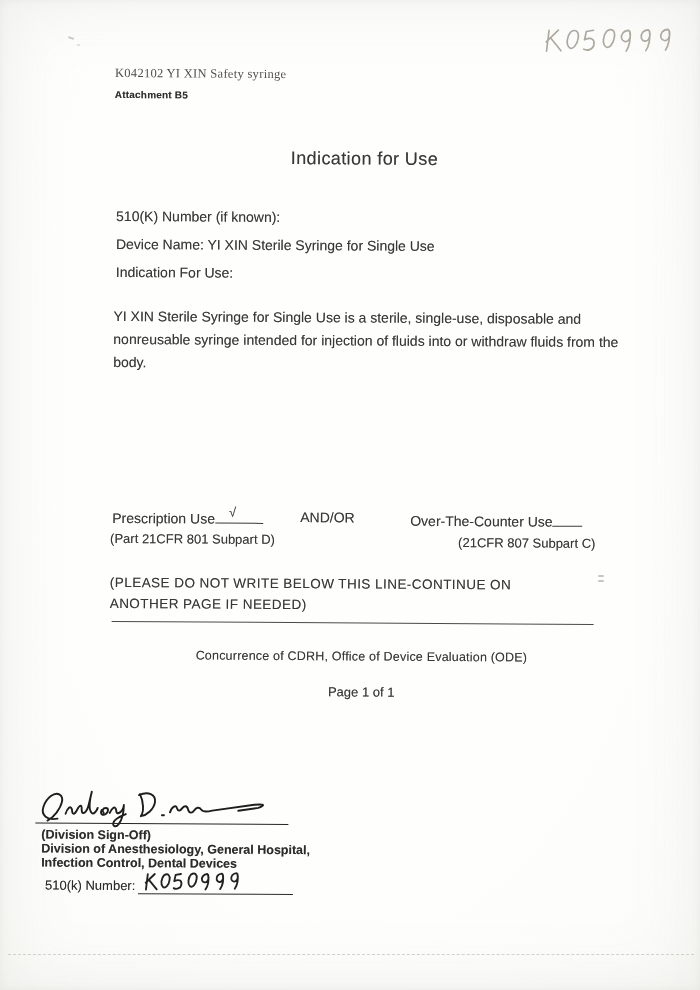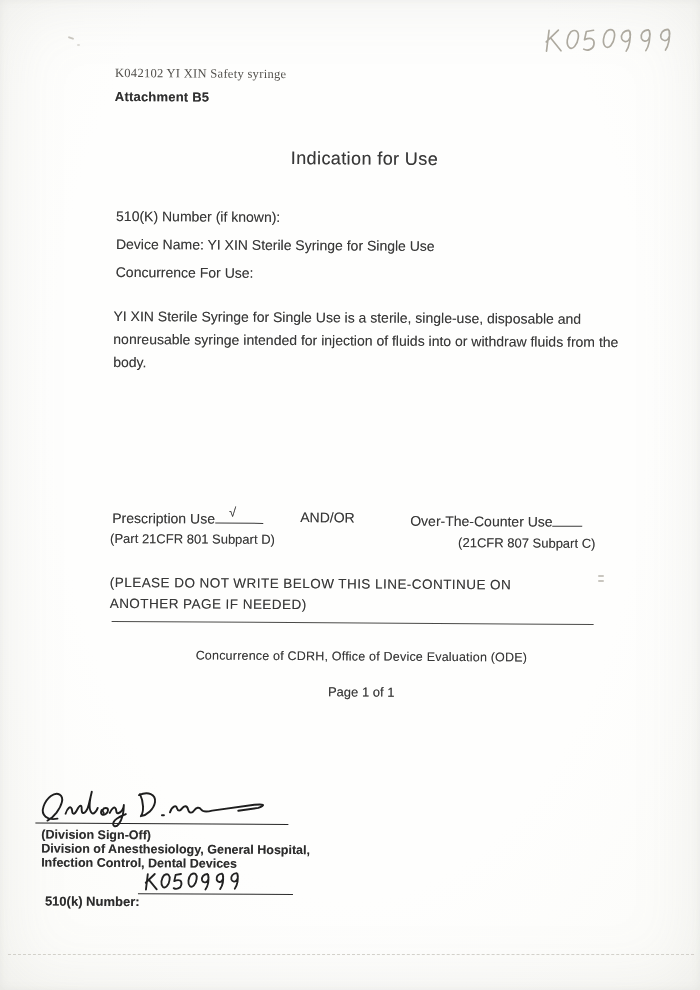--- a/index.html
+++ b/index.html
@@ -10,31 +10,31 @@
       #fdfdfb;
     box-shadow: inset 0 0 70px rgba(140,138,128,0.13), inset 0 0 8px rgba(150,148,140,0.10);
     font-family:"Liberation Sans", sans-serif;
     color:#333;
   }
   .content{position:absolute;left:0;top:0;width:700px;height:990px;
     transform:rotate(0.35deg);transform-origin:120px 70px;}
   .abs{position:absolute;}
   .typed{color:#383838;text-shadow:0 0 0.6px rgba(45,45,45,0.45);}
   .serifline{font-family:"Liberation Serif", serif;font-size:12.5px;color:#52504c;letter-spacing:0.3px;}
-  .attachment{font-size:13px;font-weight:bold;color:#2f2f2f;letter-spacing:0.2px;}
+  .attachment{font-size:10px;font-weight:bold;color:#2f2f2f;letter-spacing:0.2px;}
   .title{font-size:18px;letter-spacing:0.4px;text-align:center;}
   .fieldline{font-size:14px;}
   .para{font-size:14px;line-height:23px;}
   .userow{font-size:14px;}
   .cfr{font-size:13px;}
   .notice{font-size:13.5px;line-height:21px;letter-spacing:0.45px;}
   .centerline{font-size:12.5px;text-align:center;letter-spacing:0.2px;}
   .pageno{font-size:13px;text-align:center;}
   .signoff{font-size:12.5px;font-weight:600;color:#2c2c2c;line-height:14px;}
-  .knum{font-size:13px;font-weight:700;color:#2c2c2c;margin-top:16px;}
+  .knum{font-size:13px;font-weight:400;color:#2c2c2c;}
   .blank{display:inline-block;border-bottom:1.4px solid #3a3a3a;height:14px;vertical-align:baseline;position:relative;}
   .check{position:absolute;left:14px;top:-4px;font-size:13px;color:#444;}
   .sep{border-top:1.5px solid #4a4a48;height:0;}
   .sigline{border-top:1.6px solid #262626;height:0;}
   .kline{border-top:1.5px solid #2b2b2b;height:0;}
   .ink{fill:none;stroke:#1e1e1e;stroke-width:1.9;stroke-linecap:round;stroke-linejoin:round;}
   .pencil{fill:none;stroke:#ada99f;stroke-width:1.6;stroke-linecap:round;stroke-linejoin:round;}
   .inknum{fill:none;stroke:#222;stroke-width:2.4;stroke-linecap:round;stroke-linejoin:round;}
   .speck{background:#c9c6bf;border-radius:1px;}
   .edgeline{border-top:1px dashed #cfcdc6;height:0;opacity:0.9;}
@@ -59,21 +59,21 @@
     <div class="abs serifline" style="left:115px;top:66px;">K042102 YI XIN Safety syringe</div>
 
     <div class="abs typed attachment" style="left:115px;top:89px;">Attachment B5</div>
 
     <div class="abs typed title" style="left:115px;top:147px;width:500px;">Indication for Use</div>
 
     <div class="abs typed fieldline" style="left:117px;top:208px;">510(K) Number (if known):</div>
 
     <div class="abs typed fieldline" style="left:117px;top:236px;">Device Name: YI XIN Sterile Syringe for Single Use</div>
 
-    <div class="abs typed fieldline" style="left:117px;top:264px;">Concurrence For Use:</div>
+    <div class="abs typed fieldline" style="left:117px;top:264px;">Indication For Use:</div>
 
     <div class="abs typed para" style="left:115px;top:305px;width:518px;">YI XIN Sterile Syringe for Single Use is a sterile, single-use, disposable and nonreusable syringe intended for injection of fluids into or withdraw fluids from the body.</div>
 
     <div class="abs typed userow" style="left:115px;top:508px;text-align:right;">
       <span>Prescription Use</span><span class="blank" style="width:48px;"><span class="check">√</span></span>
     </div>
     <div class="abs typed userow" style="left:303px;top:508px;">AND/OR</div>
     <div class="abs typed userow" style="left:413px;top:509px;">
       <span>Over-The-Counter Use</span><span class="blank" style="width:30px;"></span>
     </div>

